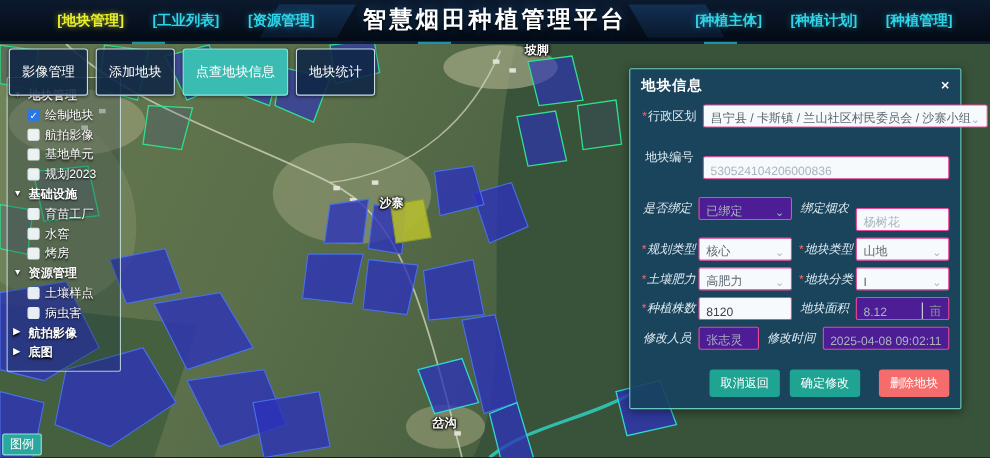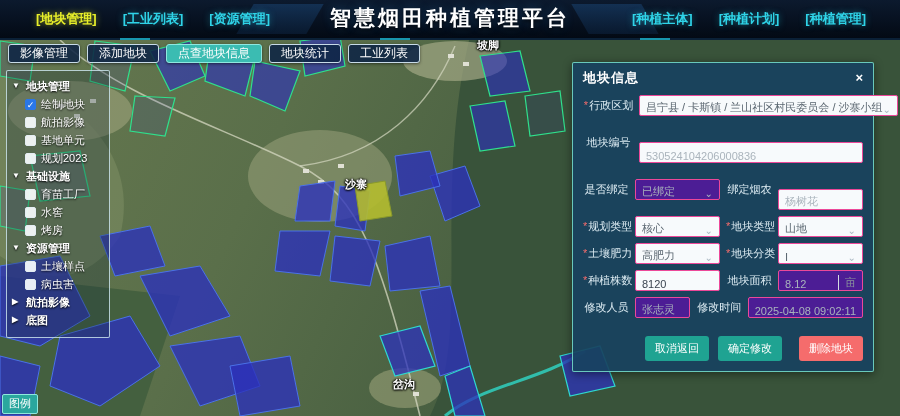--- a/index.html
+++ b/index.html
@@ -8,21 +8,21 @@
   #stage { position:relative; width:900px; height:416px; overflow:hidden; }
 
   
   .header { position:absolute; top:0; left:0; width:900px; height:40px; z-index:60;
     background:linear-gradient(180deg,#0c1a2e 0%,#071120 55%,#030a14 100%);
     border-bottom:2px solid #0a2036; }
   .header:after { content:""; position:absolute; left:0; right:0; bottom:-2px; height:2px;
     background:repeating-linear-gradient(90deg,#0a2036 0 120px,#1ec8e0 120px 150px,#0a2036 150px 260px); opacity:.7; }
   .hdr-inner { position:relative; height:100%; display:flex; align-items:center; }
   .menu { display:flex; gap:26px; font-size:13px; font-weight:bold; }
-  .menu-left { margin-left:36px; }
+  .menu-left { margin-left:52px; }
   .menu-right { margin-left:auto; margin-right:34px; }
   .menu-item { color:#2fd4e8; cursor:pointer; text-shadow:0 0 6px rgba(47,212,232,.5); white-space:nowrap; }
   .menu-item.active { color:#e8ef2a; text-shadow:0 0 6px rgba(232,239,42,.6); }
   .app-title { position:absolute; left:50%; top:50%; transform:translate(-50%,-54%);
     color:#ffffff; font-size:21px; font-weight:bold; letter-spacing:3px; white-space:nowrap;
     text-shadow:0 2px 4px #000, 0 0 10px rgba(60,160,255,.35); }
   .title-wing { position:absolute; top:4px; width:70px; height:30px; opacity:.8;
     background:linear-gradient(180deg,#15365c,#0a1c33); }
   .wing-l { left:245px; transform:skewX(-30deg); }
   .wing-r { right:250px; transform:skewX(30deg); }
@@ -30,21 +30,21 @@
   
   .map { position:absolute; top:36px; left:0; width:900px; height:380px;
     background:linear-gradient(115deg,#66784f 0%,#5a6f4a 30%,#4a6142 55%,#3f583e 75%,#506749 100%); }
   .map svg { position:absolute; top:0; left:0; }
   .map-label { position:absolute; color:#ffffff; font-size:11px; font-weight:bold;
     text-shadow:0 1px 2px #000,1px 0 2px #000,-1px 0 2px #000; z-index:20; pointer-events:none; }
 
   
   .toolbar { position:absolute; top:44px; left:8px; display:flex; gap:7px; z-index:40; }
   .tool-btn { background:rgba(14,36,68,.88); border:1px solid #c8dbe8; color:#fff;
-    font-size:12px; padding:0 11px; border-radius:3px; cursor:pointer; white-space:nowrap;
+    font-size:12px; padding:12px 11px; border-radius:3px; cursor:pointer; white-space:nowrap;
     box-shadow:0 1px 3px rgba(0,0,0,.5); }
   .tool-btn.active { background:#3bbcb2; border-color:#8fe8e0; }
 
   
   .layer-panel { position:absolute; left:6px; top:70px; width:104px; z-index:35;
     background:rgba(25,50,60,.30); border:1px solid rgba(210,235,245,.8); border-radius:2px;
     padding:6px 5px 8px 5px; color:#fff; text-shadow:0 1px 2px #000; }
   .group-row { display:flex; align-items:center; gap:5px; height:18px; font-size:11px;
     font-weight:bold; cursor:pointer; }
   .caret { width:9px; font-size:8px; line-height:8px; color:#fff; flex:0 0 9px; }
@@ -62,21 +62,21 @@
   .panel-header { display:flex; justify-content:space-between; align-items:center;
     padding:6px 10px 5px 10px; }
   .panel-title { color:#fff; font-size:13px; font-weight:bold; letter-spacing:1px; }
   .close-x { color:#fff; font-size:13px; font-weight:bold; cursor:pointer; line-height:12px; }
   .panel-body { padding:3px 10px 8px 10px; }
   .frow { display:flex; align-items:center; margin-bottom:6px; }
   .grid2 { display:flex; gap:6px; margin-bottom:6px; }
   .grid2 .frow { flex:1; margin-bottom:0; }
   .flabel { width:56px; flex:0 0 56px; font-size:11px; color:#dcebf2; text-align:center;
     padding-right:5px; white-space:nowrap; }
-  .grid2 .flabel { width:52px; flex:0 0 52px; }
+  .grid2 .flabel { width:52px; flex:0 0 52px;font-style:italic; }
   .req { color:#f56c6c; margin-right:1px; }
   .fctrl { flex:1; position:relative; }
   .box { height:21px; background:#f7fafc; border:1px solid #ec4899; border-radius:2px;
     font-size:11px; color:#5a6670; display:flex; align-items:flex-end; padding:0 6px;
     overflow:hidden; white-space:nowrap; cursor:pointer; }
   .box.dim { background:#4c1d95; color:#a9b4bc; cursor:default; }
   .box.lighttext { color:#aab4bc;margin-top:20px; }
   .box.edit { color:#3a4450; cursor:text; }
   .sel-caret { margin-left:auto; color:#aab8c2; font-size:10px; line-height:10px; flex:0 0 auto; }
   .unit { margin-left:auto; padding-left:6px; border-left:1px solid #d4dbe0; color:#8a949c; }
@@ -190,21 +190,20 @@
         <span class="menu-item">[种植管理]</span>
       </div>
     </div>
   </div>
 
   <div class="toolbar">
     <button class="tool-btn">影像管理</button>
     <button class="tool-btn">添加地块</button>
     <button class="tool-btn active">点查地块信息</button>
     <button class="tool-btn">地块统计</button>
-    <button class="tool-btn">工业列表</button>
   </div>
 
   <div class="layer-panel">
     <div class="group-row">
       <span class="caret">▼</span>
       <span>地块管理</span>
     </div>
     <div class="tree-item">
       <span class="cb checked">✓</span>
       <span>绘制地块</span>

